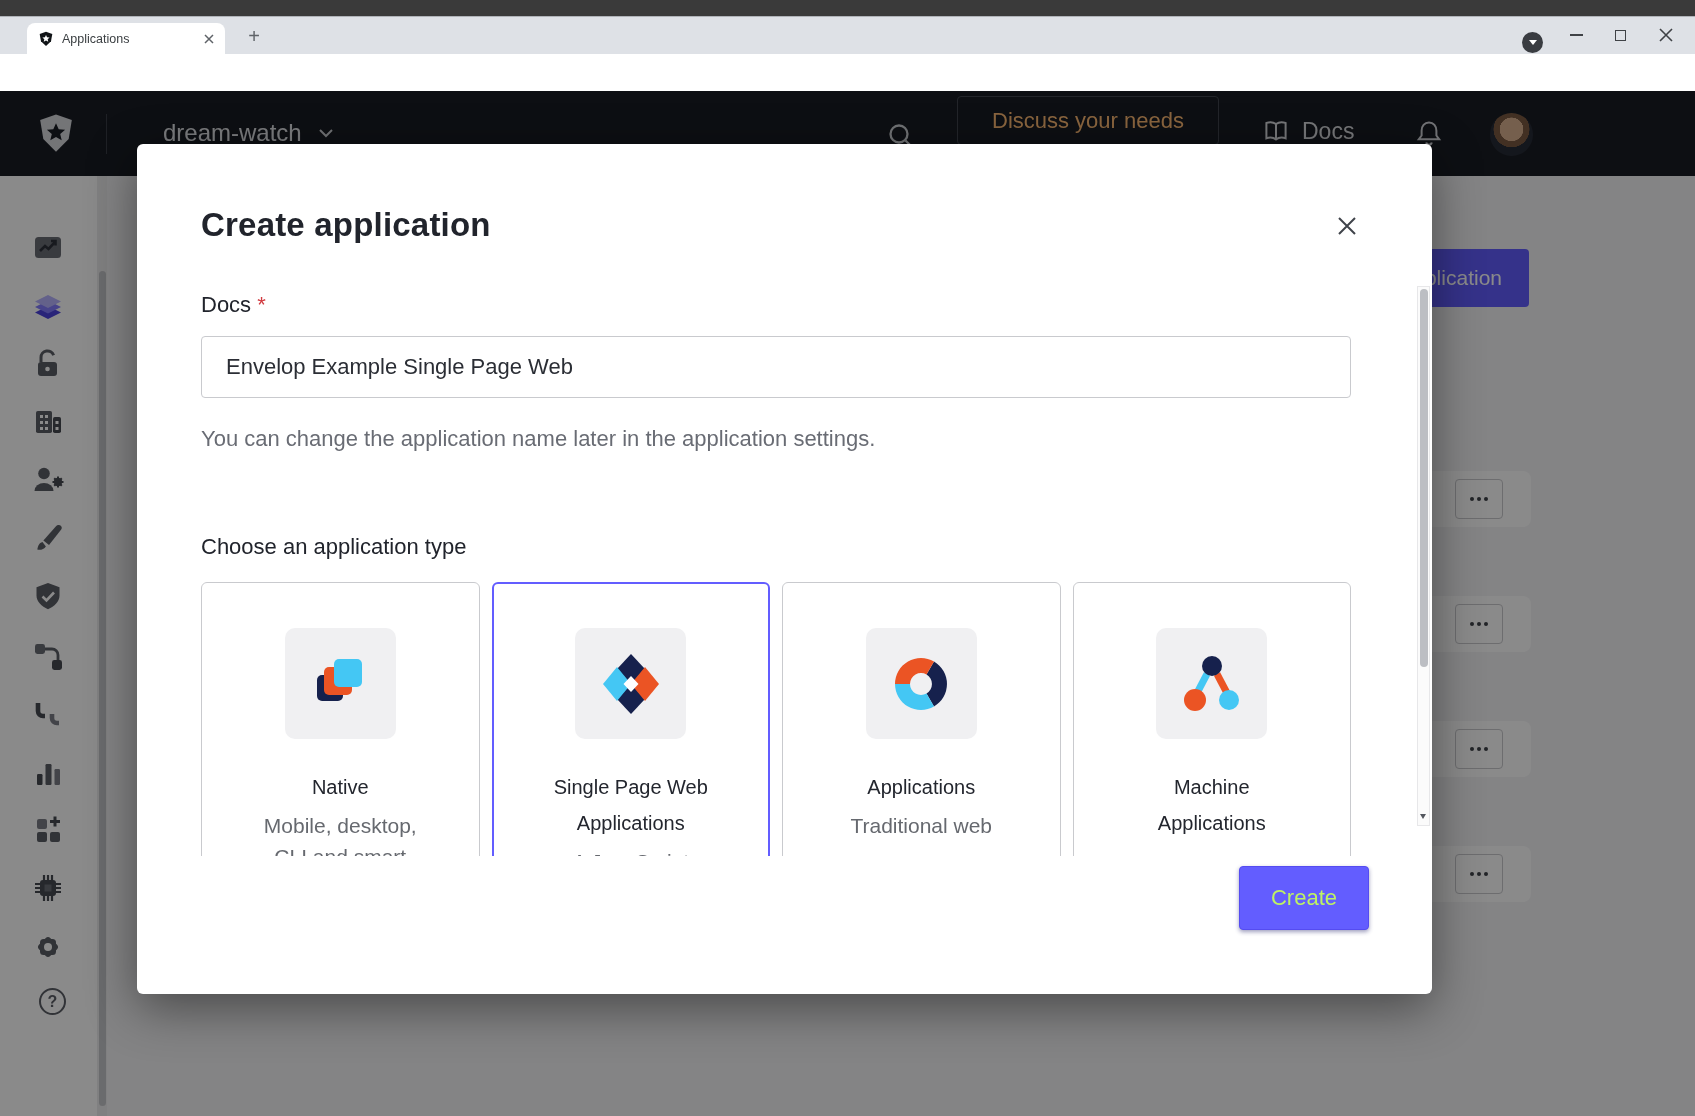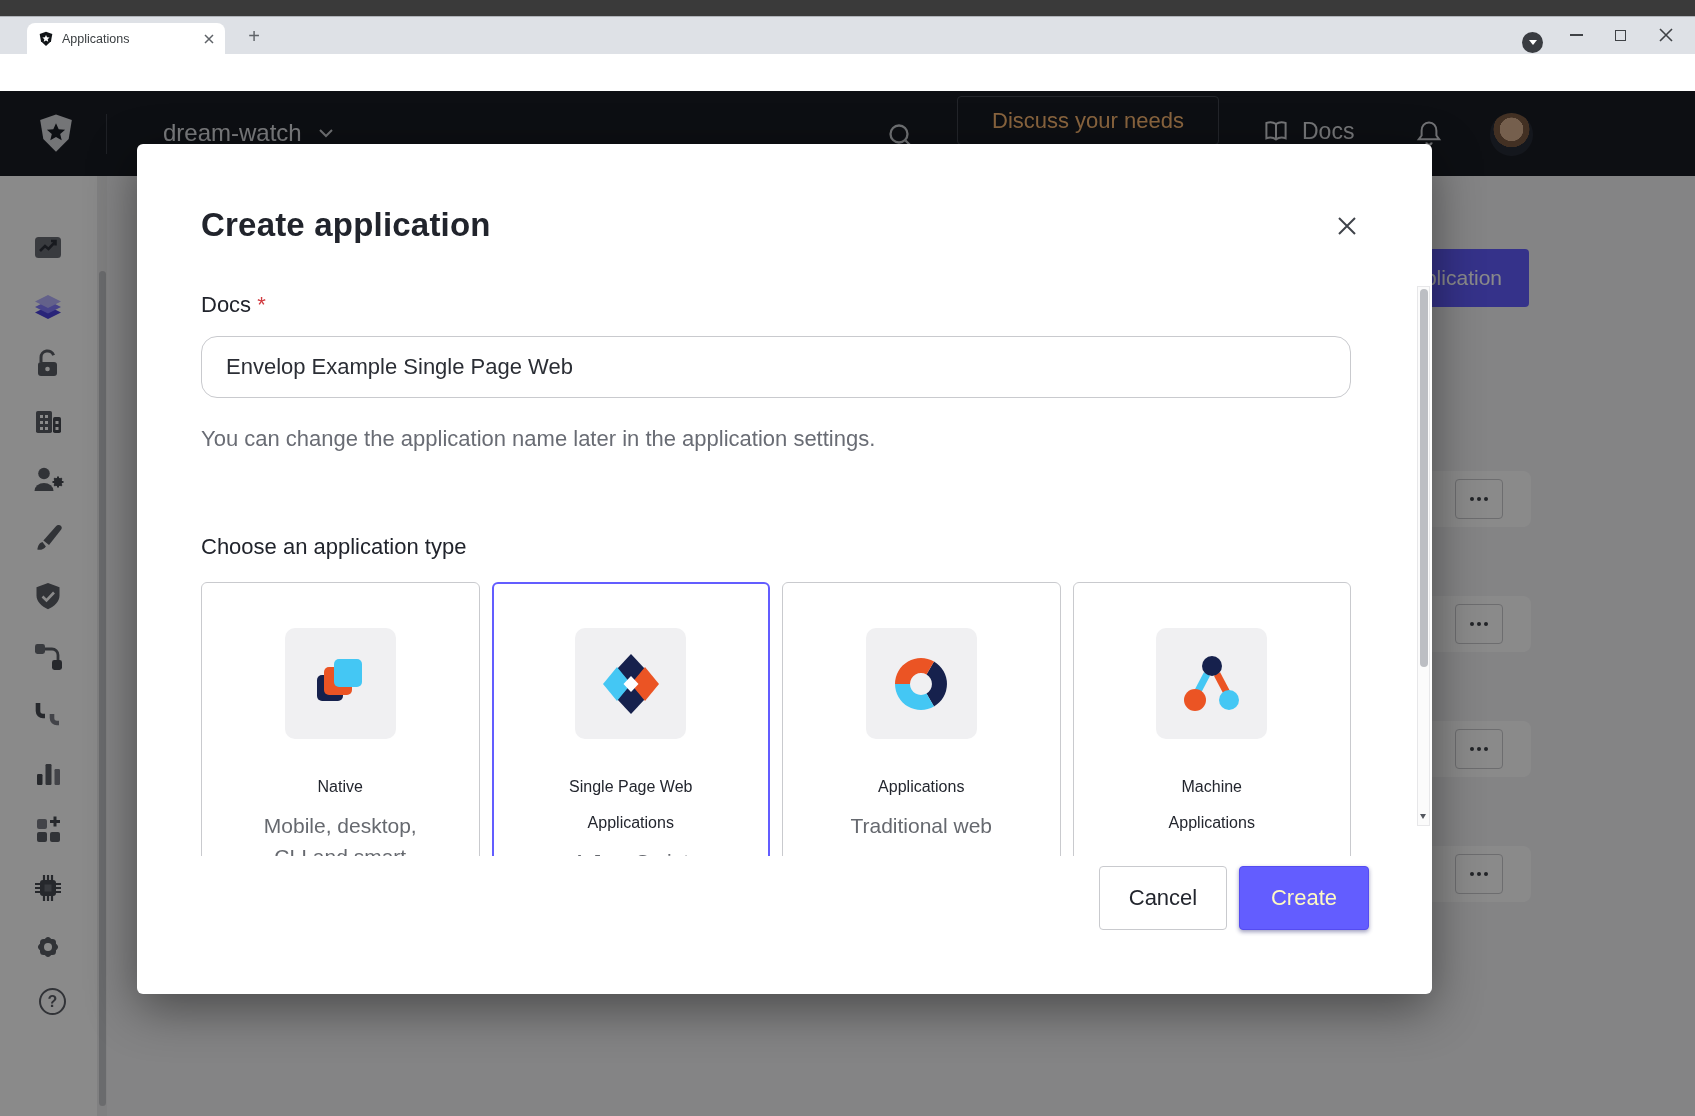--- a/index.html
+++ b/index.html
@@ -65,38 +65,38 @@
   .hdots { width:4px; height:4px; border-radius:50%; background:#3f434a; box-shadow:-7px 0 0 #3f434a, 7px 0 0 #3f434a; }
 
   .dim { position:absolute; left:0; top:0; width:1695px; height:1041px; background:rgba(0,0,0,0.46); }
 
   
   .modal { position:absolute; left:137px; top:128px; width:1295px; height:850px; background:#fff; border-radius:6px; box-shadow:0 14px 50px rgba(0,0,0,.45); }
   .modal-title { position:absolute; left:64px; top:62px; font-size:33px; font-weight:700; color:#21242c; letter-spacing:.2px; }
   .modal-close { position:absolute; left:1196px; top:68px; width:28px; height:28px; display:flex; align-items:center; justify-content:center; }
   .field-label { position:absolute; left:64px; top:148px; font-size:22px; color:#21242c; }
   .req { color:#d13b40; margin-left:6px; }
-  .name-input { position:absolute; left:64px; top:192px; width:1150px; height:62px; border:1px solid #c9cace; border-radius:16px; font-family:"Liberation Sans",sans-serif; font-size:22px; color:#2b2e35; padding:0 24px; outline:none; background:#fff; }
+  .name-input { position:absolute; left:64px; top:192px; width:1150px; height:62px; border:1px solid #c9cace; border-radius:4px; font-family:"Liberation Sans",sans-serif; font-size:22px; color:#2b2e35; padding:0 24px; outline:none; background:#fff; }
   .helper { position:absolute; left:64px; top:282px; font-size:22px; color:#696c74; }
   .choose-label { position:absolute; left:64px; top:390px; font-size:22px; color:#21242c; }
   .cards-clip { position:absolute; left:64px; top:438px; width:1150px; height:274px; overflow:hidden; }
   .cards { display:grid; grid-template-columns:repeat(4,1fr); gap:12px; }
   .type-card { height:400px; background:#fff; border:1px solid #c9cace; border-radius:6px; text-align:center; }
   .type-card.selected { border:2px solid #635dff; }
   .tile { width:111px; height:111px; border-radius:10px; background:#f0f0f2; margin:45px auto 0; display:flex; align-items:center; justify-content:center; }
   .type-card.selected .tile { margin-top:44px; }
   .ct { margin-top:30px; }
-  .ct-line { font-size:16px; line-height:36px; color:#23262e; }
+  .ct-line { font-size:20px; line-height:36px; color:#23262e; }
   .cdesc { margin:5px auto 0; font-size:21px; line-height:31px; color:#66696f; max-width:190px; }
   .mscroll { position:absolute; left:1280px; top:142px; width:13px; height:540px; background:#fbfbfb; border:1px solid #e7e7e9; }
   .mscroll .thumb { position:absolute; left:1.5px; top:2px; width:8px; height:378px; background:#bcbec3; border-radius:4px; }
   .mscroll .arr { position:absolute; left:2px; bottom:6px; width:0; height:0; border-left:3.5px solid transparent; border-right:3.5px solid transparent; border-top:5px solid #54575e; }
   .btn { position:absolute; top:722px; height:64px; border-radius:4px; font-family:"Liberation Sans",sans-serif; font-size:22px; display:flex; align-items:center; justify-content:center; }
   .btn.cancel { left:962px; width:128px; background:#fff; border:1px solid #c9cace; color:#23262e; }
-  .btn.create { left:1102px; width:130px; background:#635dff; border:1px solid #554cf0; color:#fef9c3; box-shadow:0 2px 4px rgba(40,40,110,.45); }
+  .btn.create { left:1102px; width:130px; background:#635dff; border:1px solid #554cf0; color:#bef264; box-shadow:0 2px 4px rgba(40,40,110,.45); }
 </style>
 </head>
 <body>
 
 <div id="stage">
 
   <div class="tabstrip">
     <div class="tab">
       <svg class="tab-favicon" viewBox="0 0 48 48">
           <path d="M24 2 L43 9 L39 31 L24 45 L9 31 L5 9 Z" fill="#111417"></path>
@@ -418,17 +418,16 @@
         </div>
 
       </div>
     </div>
 
     <div class="mscroll">
       <div class="thumb"></div>
       <div class="arr"></div>
     </div>
 
-    <div class="btn cancel">Cancel</div>
     <div class="btn create">Create</div>
   </div>
 
 </div>
 
 </body></html>

